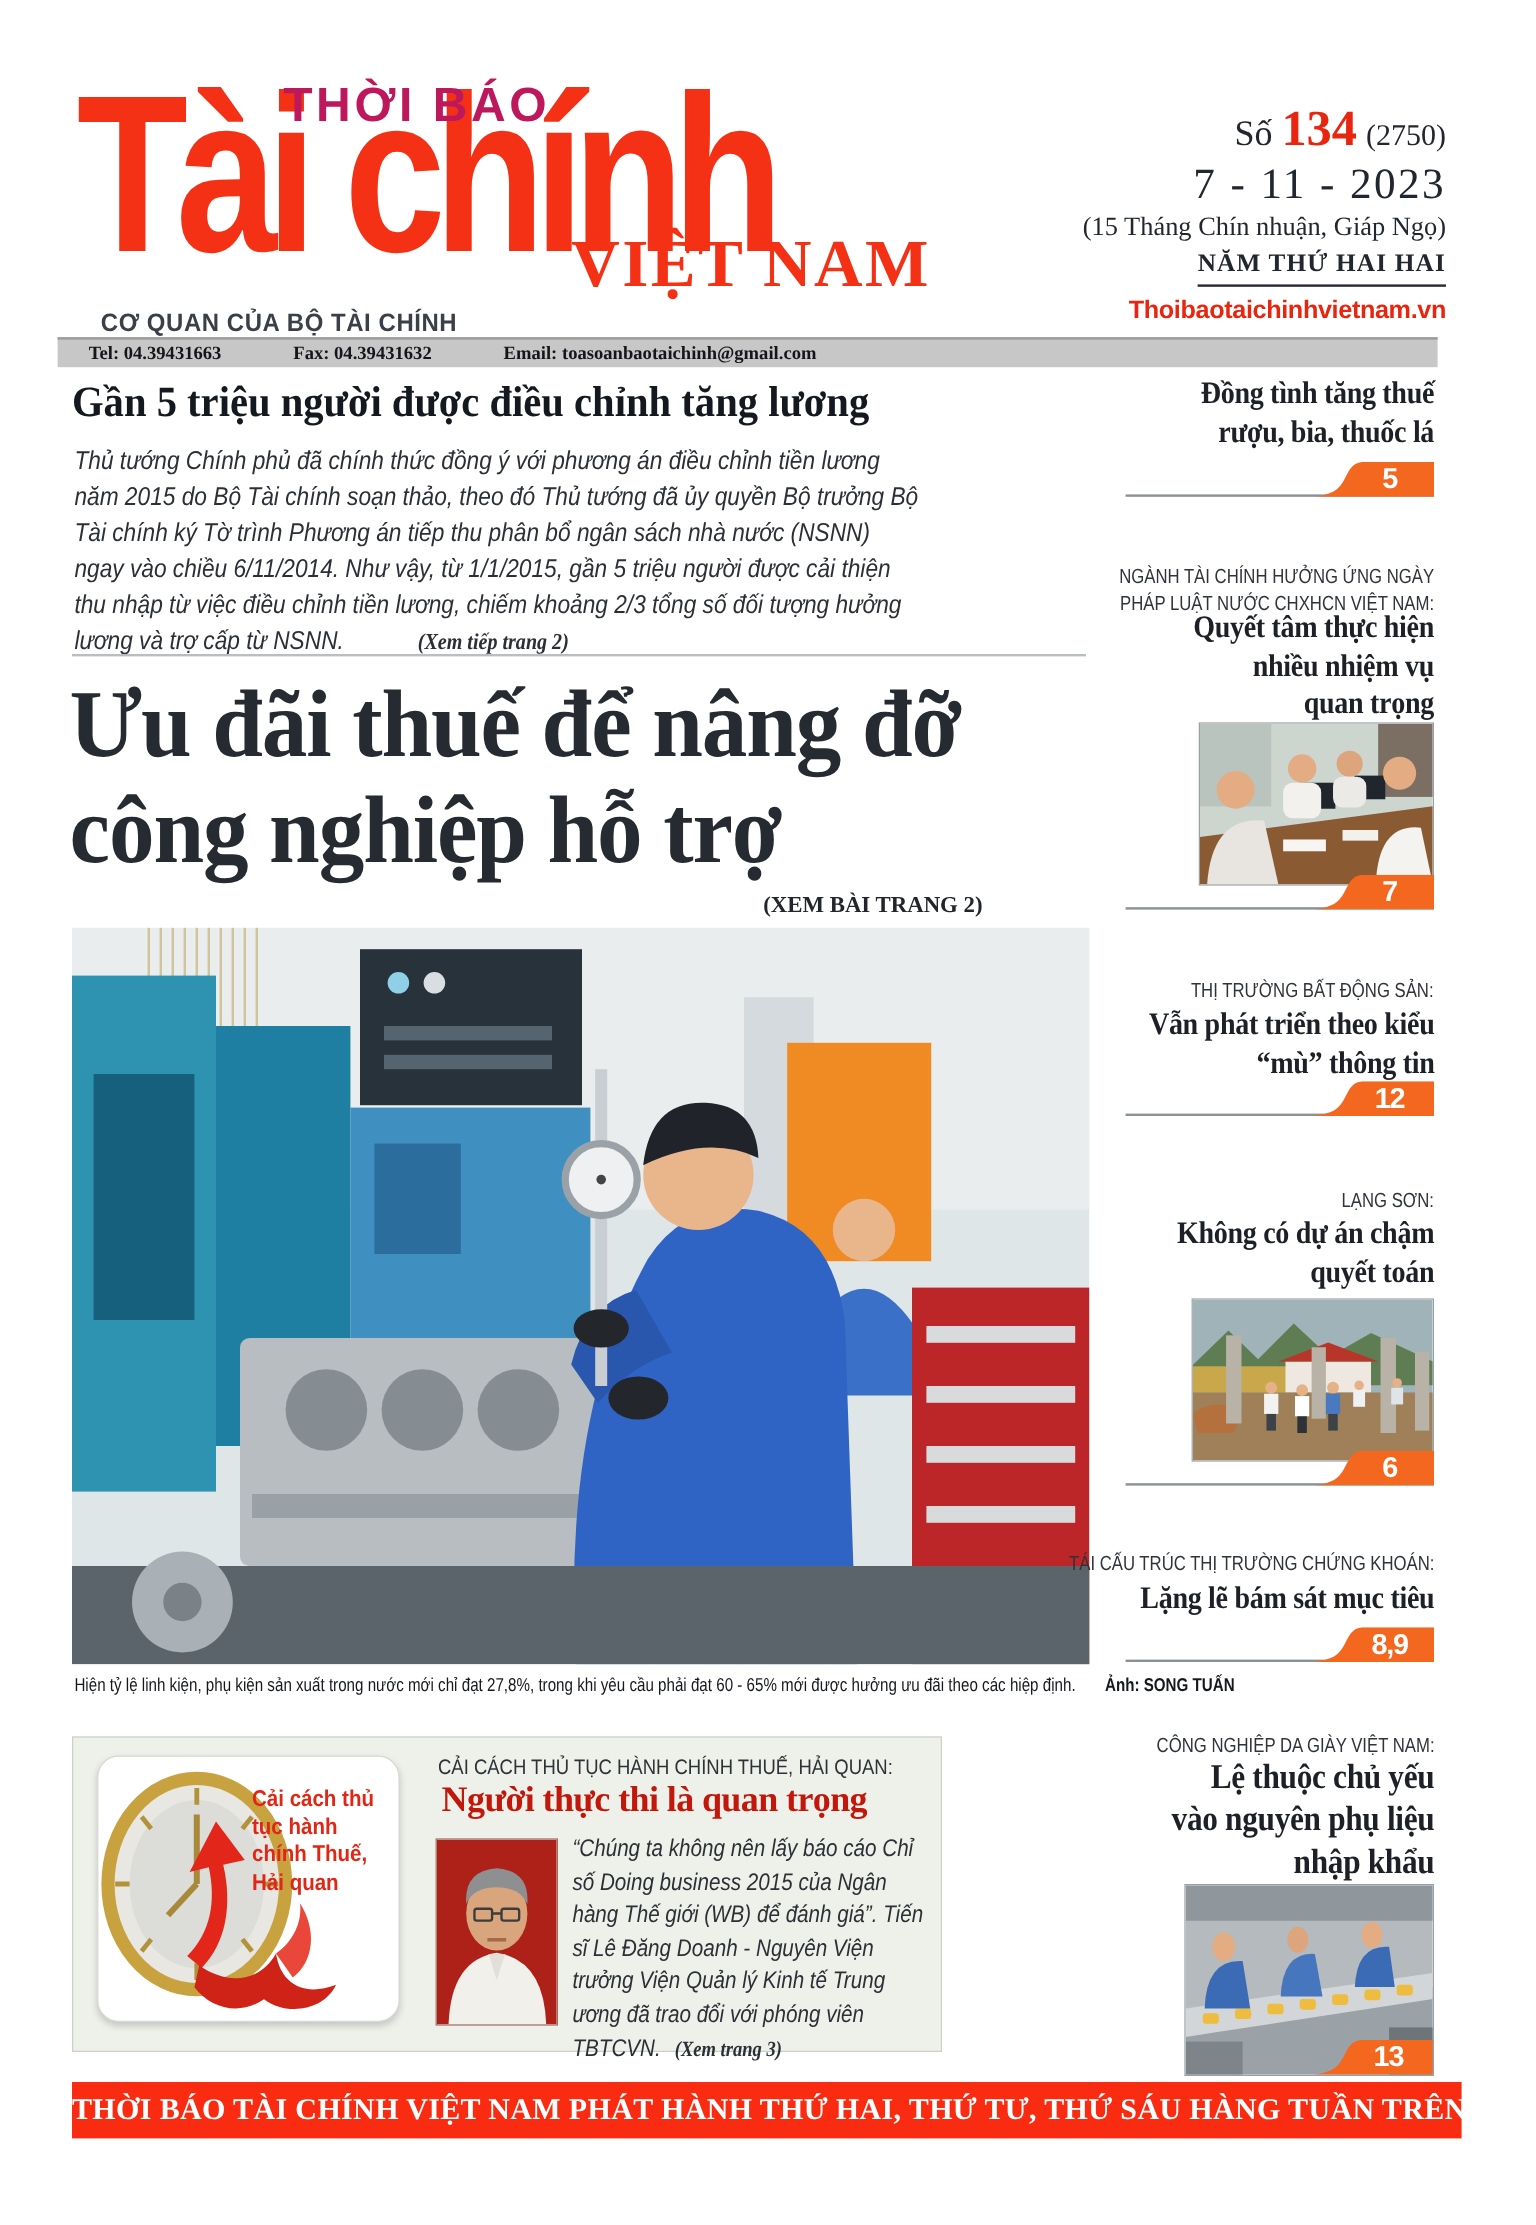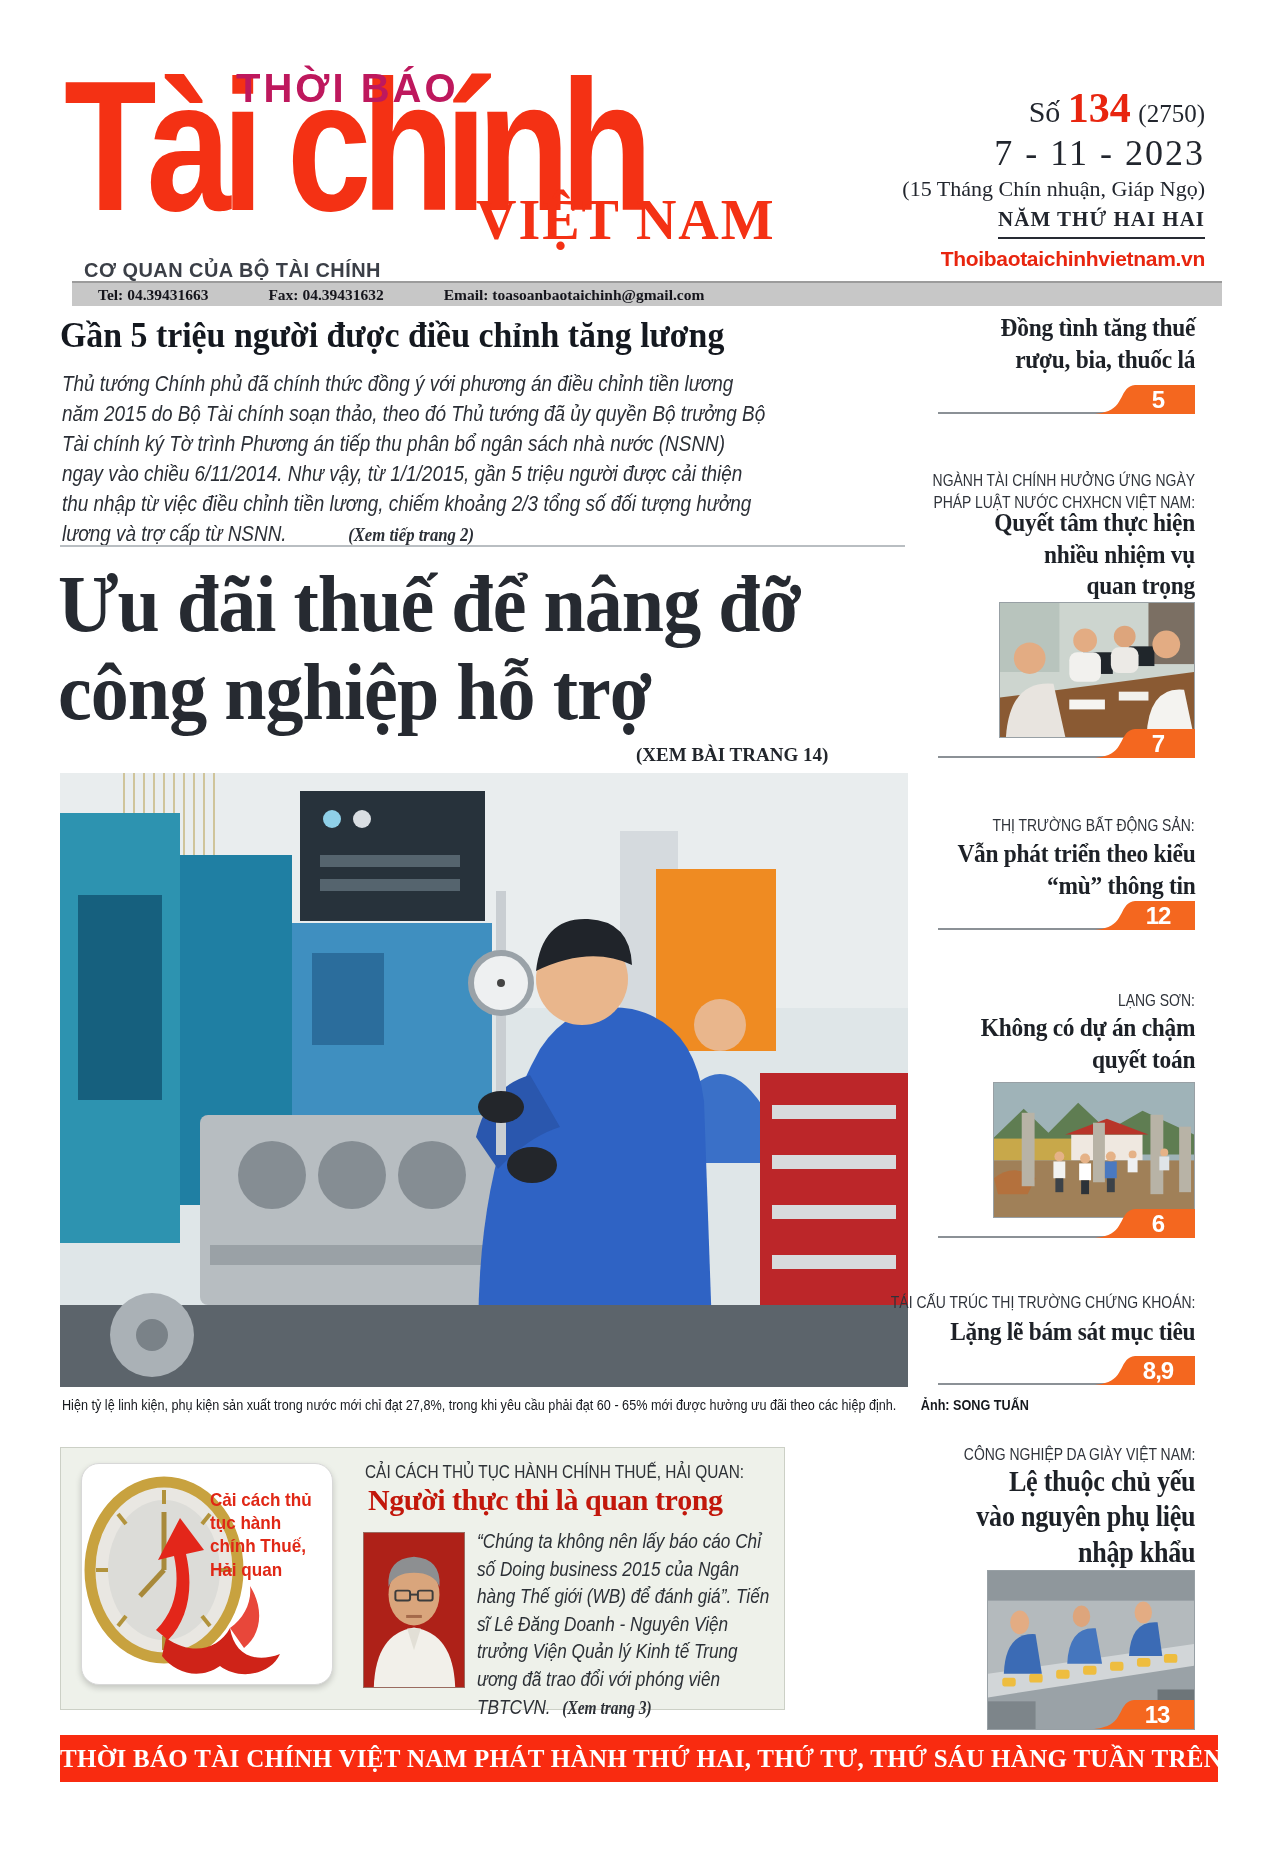--- a/index.html
+++ b/index.html
@@ -25,21 +25,21 @@
   .issue-num  { font-size:42px; font-weight:bold; color:#e8250f; }
   .issue-serial { font-size:25px; }
   .weekday { font-style:italic; font-size:33px; margin-top:1px; }
   .date-line { font-size:36px; letter-spacing:2px; }
   .lunar { font-size:22px; margin-top:2px; }
   .year-line { display:inline-block; font-size:21px; font-weight:bold; letter-spacing:1px;
                margin-top:5px; padding-bottom:5px; border-bottom:2px solid #262a32; }
   .website { margin-top:8px; font-family:"Liberation Sans",sans-serif; font-weight:bold;
              font-size:21px; color:#e8250f; letter-spacing:-.3px; }
 
-  .contact-bar { position:absolute; left:72px; top:281px; width:1150px; height:25px;
+  .contact-bar { position:absolute; left:48px; top:281px; width:1150px; height:25px;
                  background:#c7c7c7; border-top:2px solid #9b9b9b;
                  font-family:"Liberation Serif",serif; font-weight:bold; font-size:15.5px;
                  color:#15151c; line-height:23px; padding-left:26px; white-space:nowrap; }
   .contact-bar span { margin-right:56px; }
 
   
   .headline1 { position:absolute; left:60px; top:314px; font-family:"Liberation Serif",serif;
                font-weight:bold; font-size:36px; color:#14181f; white-space:nowrap;
                transform:scaleX(.94); transform-origin:left top; }
   .lead-summary { position:absolute; left:62px; top:369px; width:800px; font-style:italic;
@@ -143,21 +143,21 @@
     </p>
   </section>
 
   <div class="rule-left"></div>
 
   <section>
     <h1 class="headline2">
       <div>Ưu đãi thuế để nâng đỡ</div>
       <div>công nghiệp hỗ trợ</div>
     </h1>
-    <div class="see10">(XEM BÀI TRANG 14)</div>
+    <div class="see10">(XEM BÀI TRANG 2)</div>
 
     <div class="main-photo">
       <svg viewBox="0 0 848 614" preserveAspectRatio="none">
         <rect width="848" height="614" fill="#dfe6e8"></rect>
         <rect width="848" height="235" fill="#e9edee"></rect>
         <g stroke="#cfc49a" stroke-width="2">
           <line x1="64" y1="0" x2="64" y2="150"></line>
             <line x1="74" y1="0" x2="74" y2="150"></line>
           <line x1="84" y1="0" x2="84" y2="150"></line>
             <line x1="94" y1="0" x2="94" y2="150"></line>

